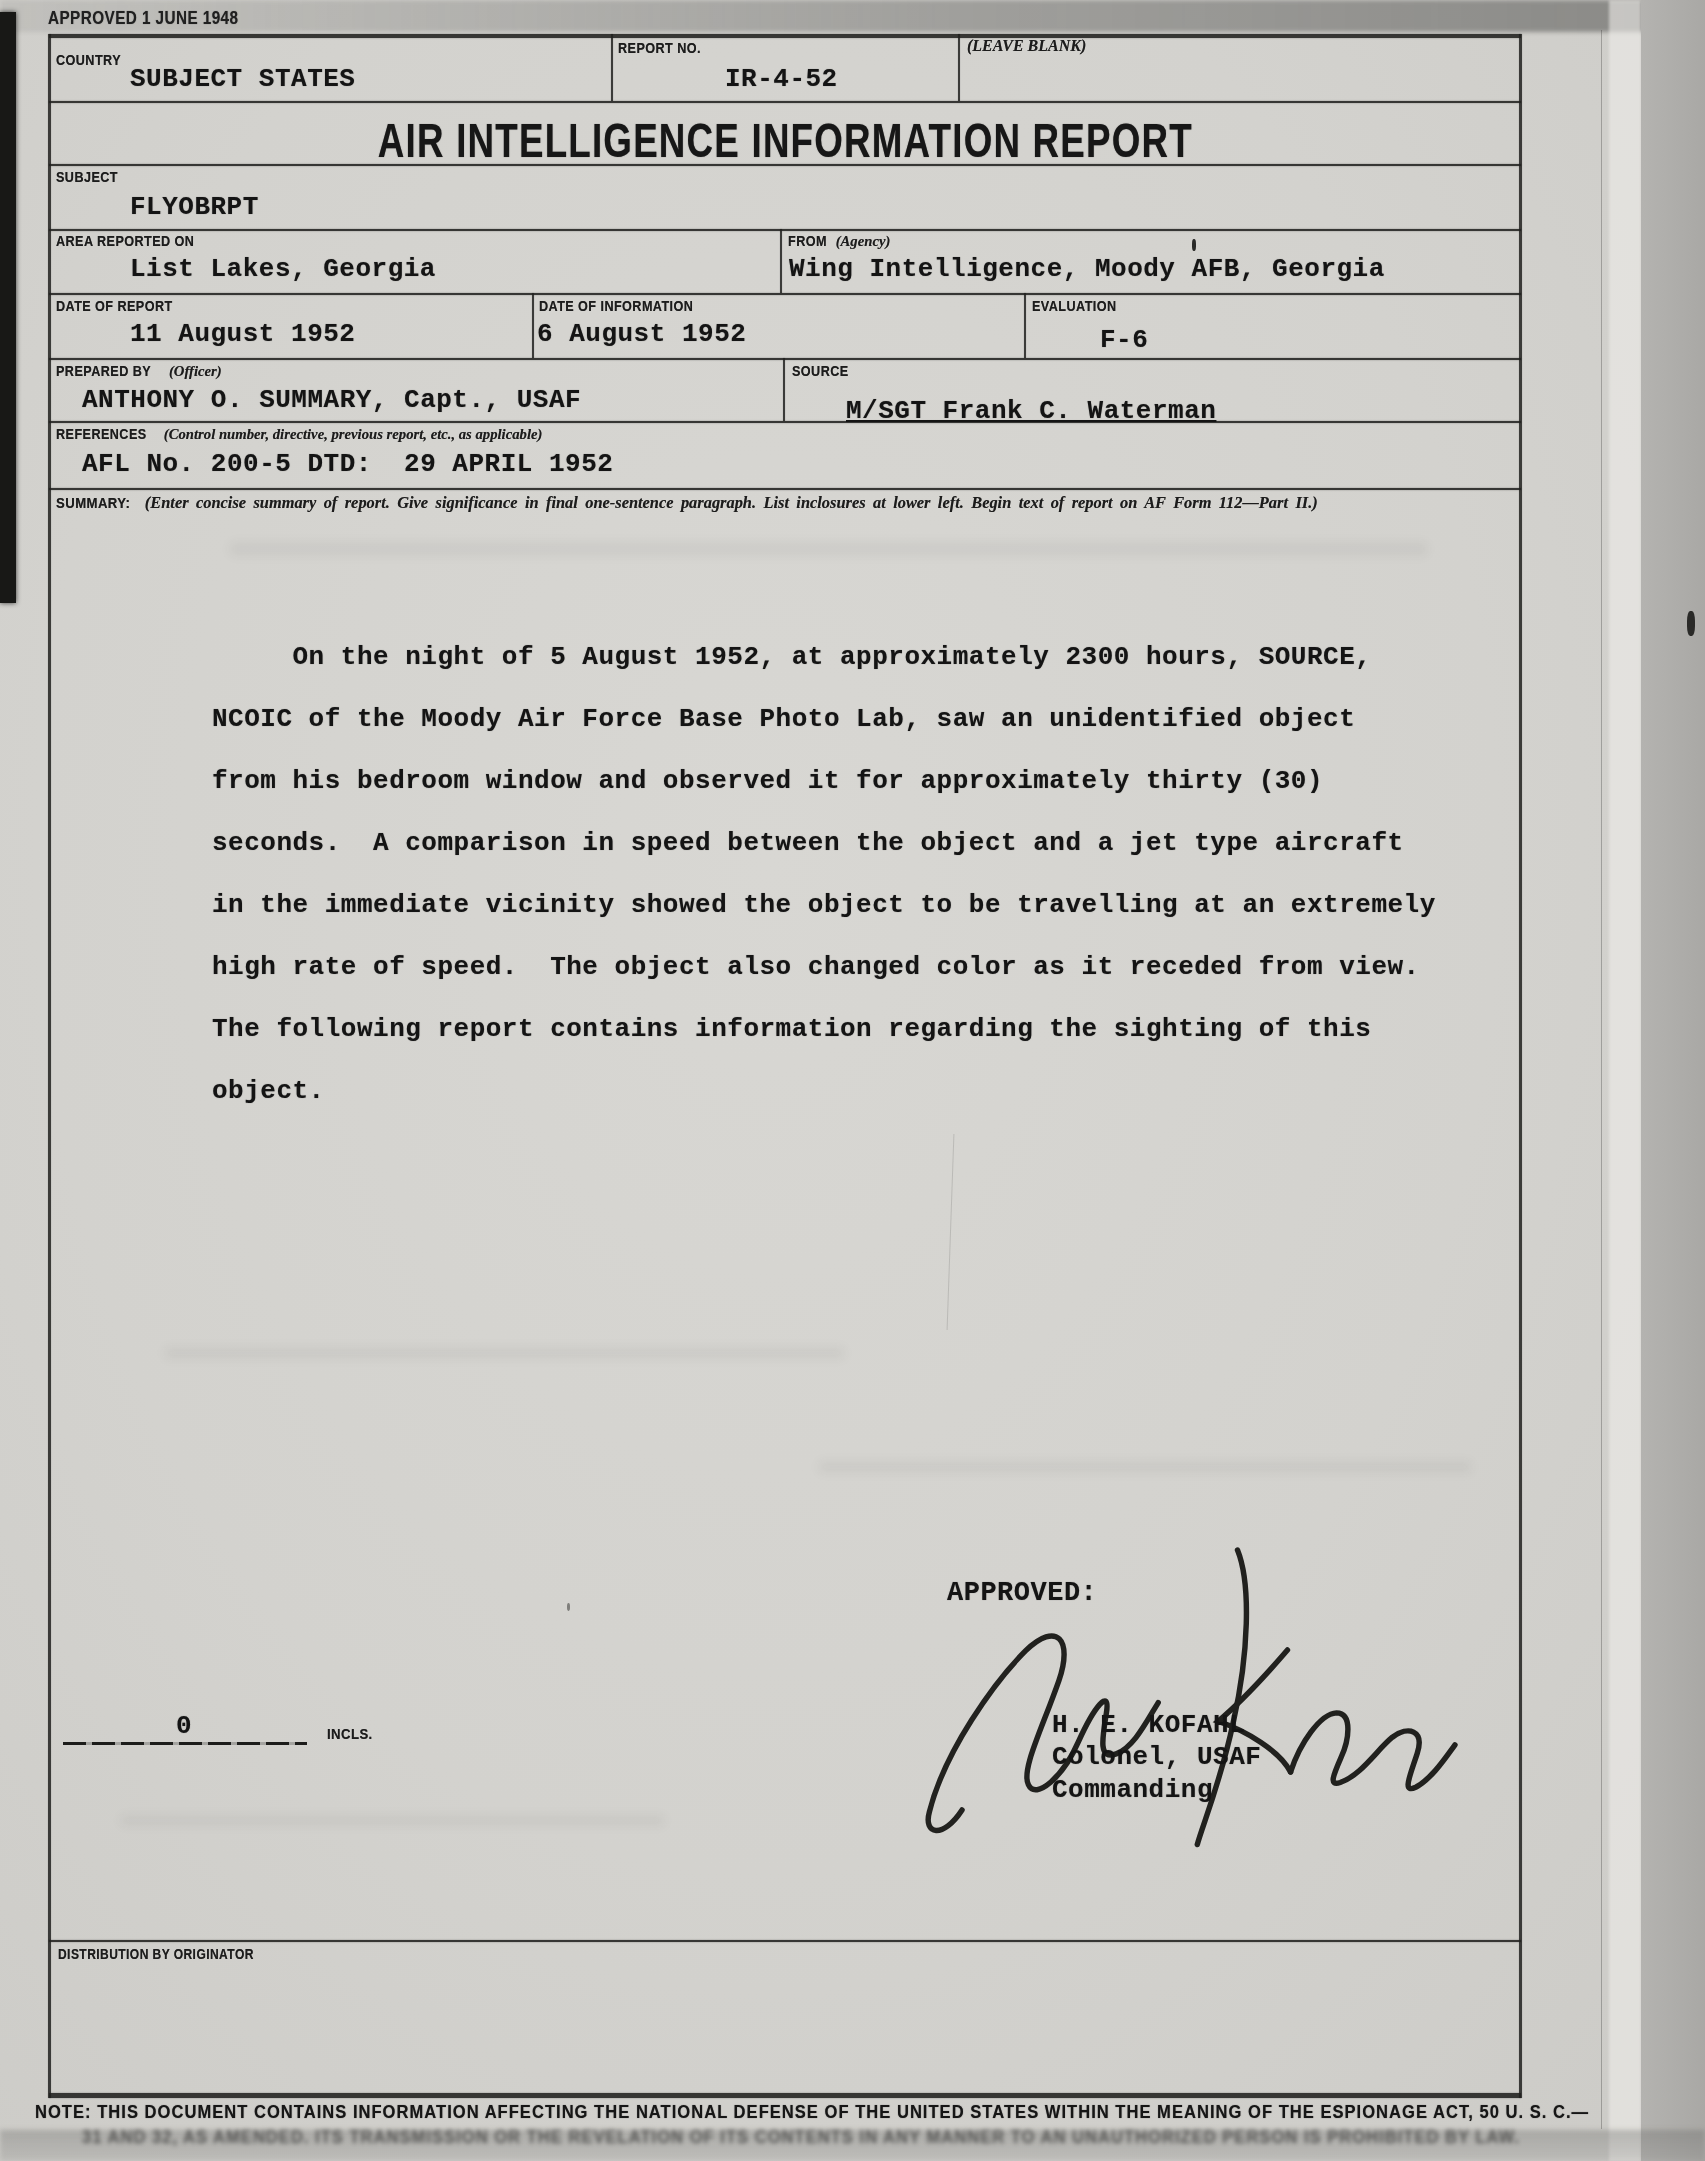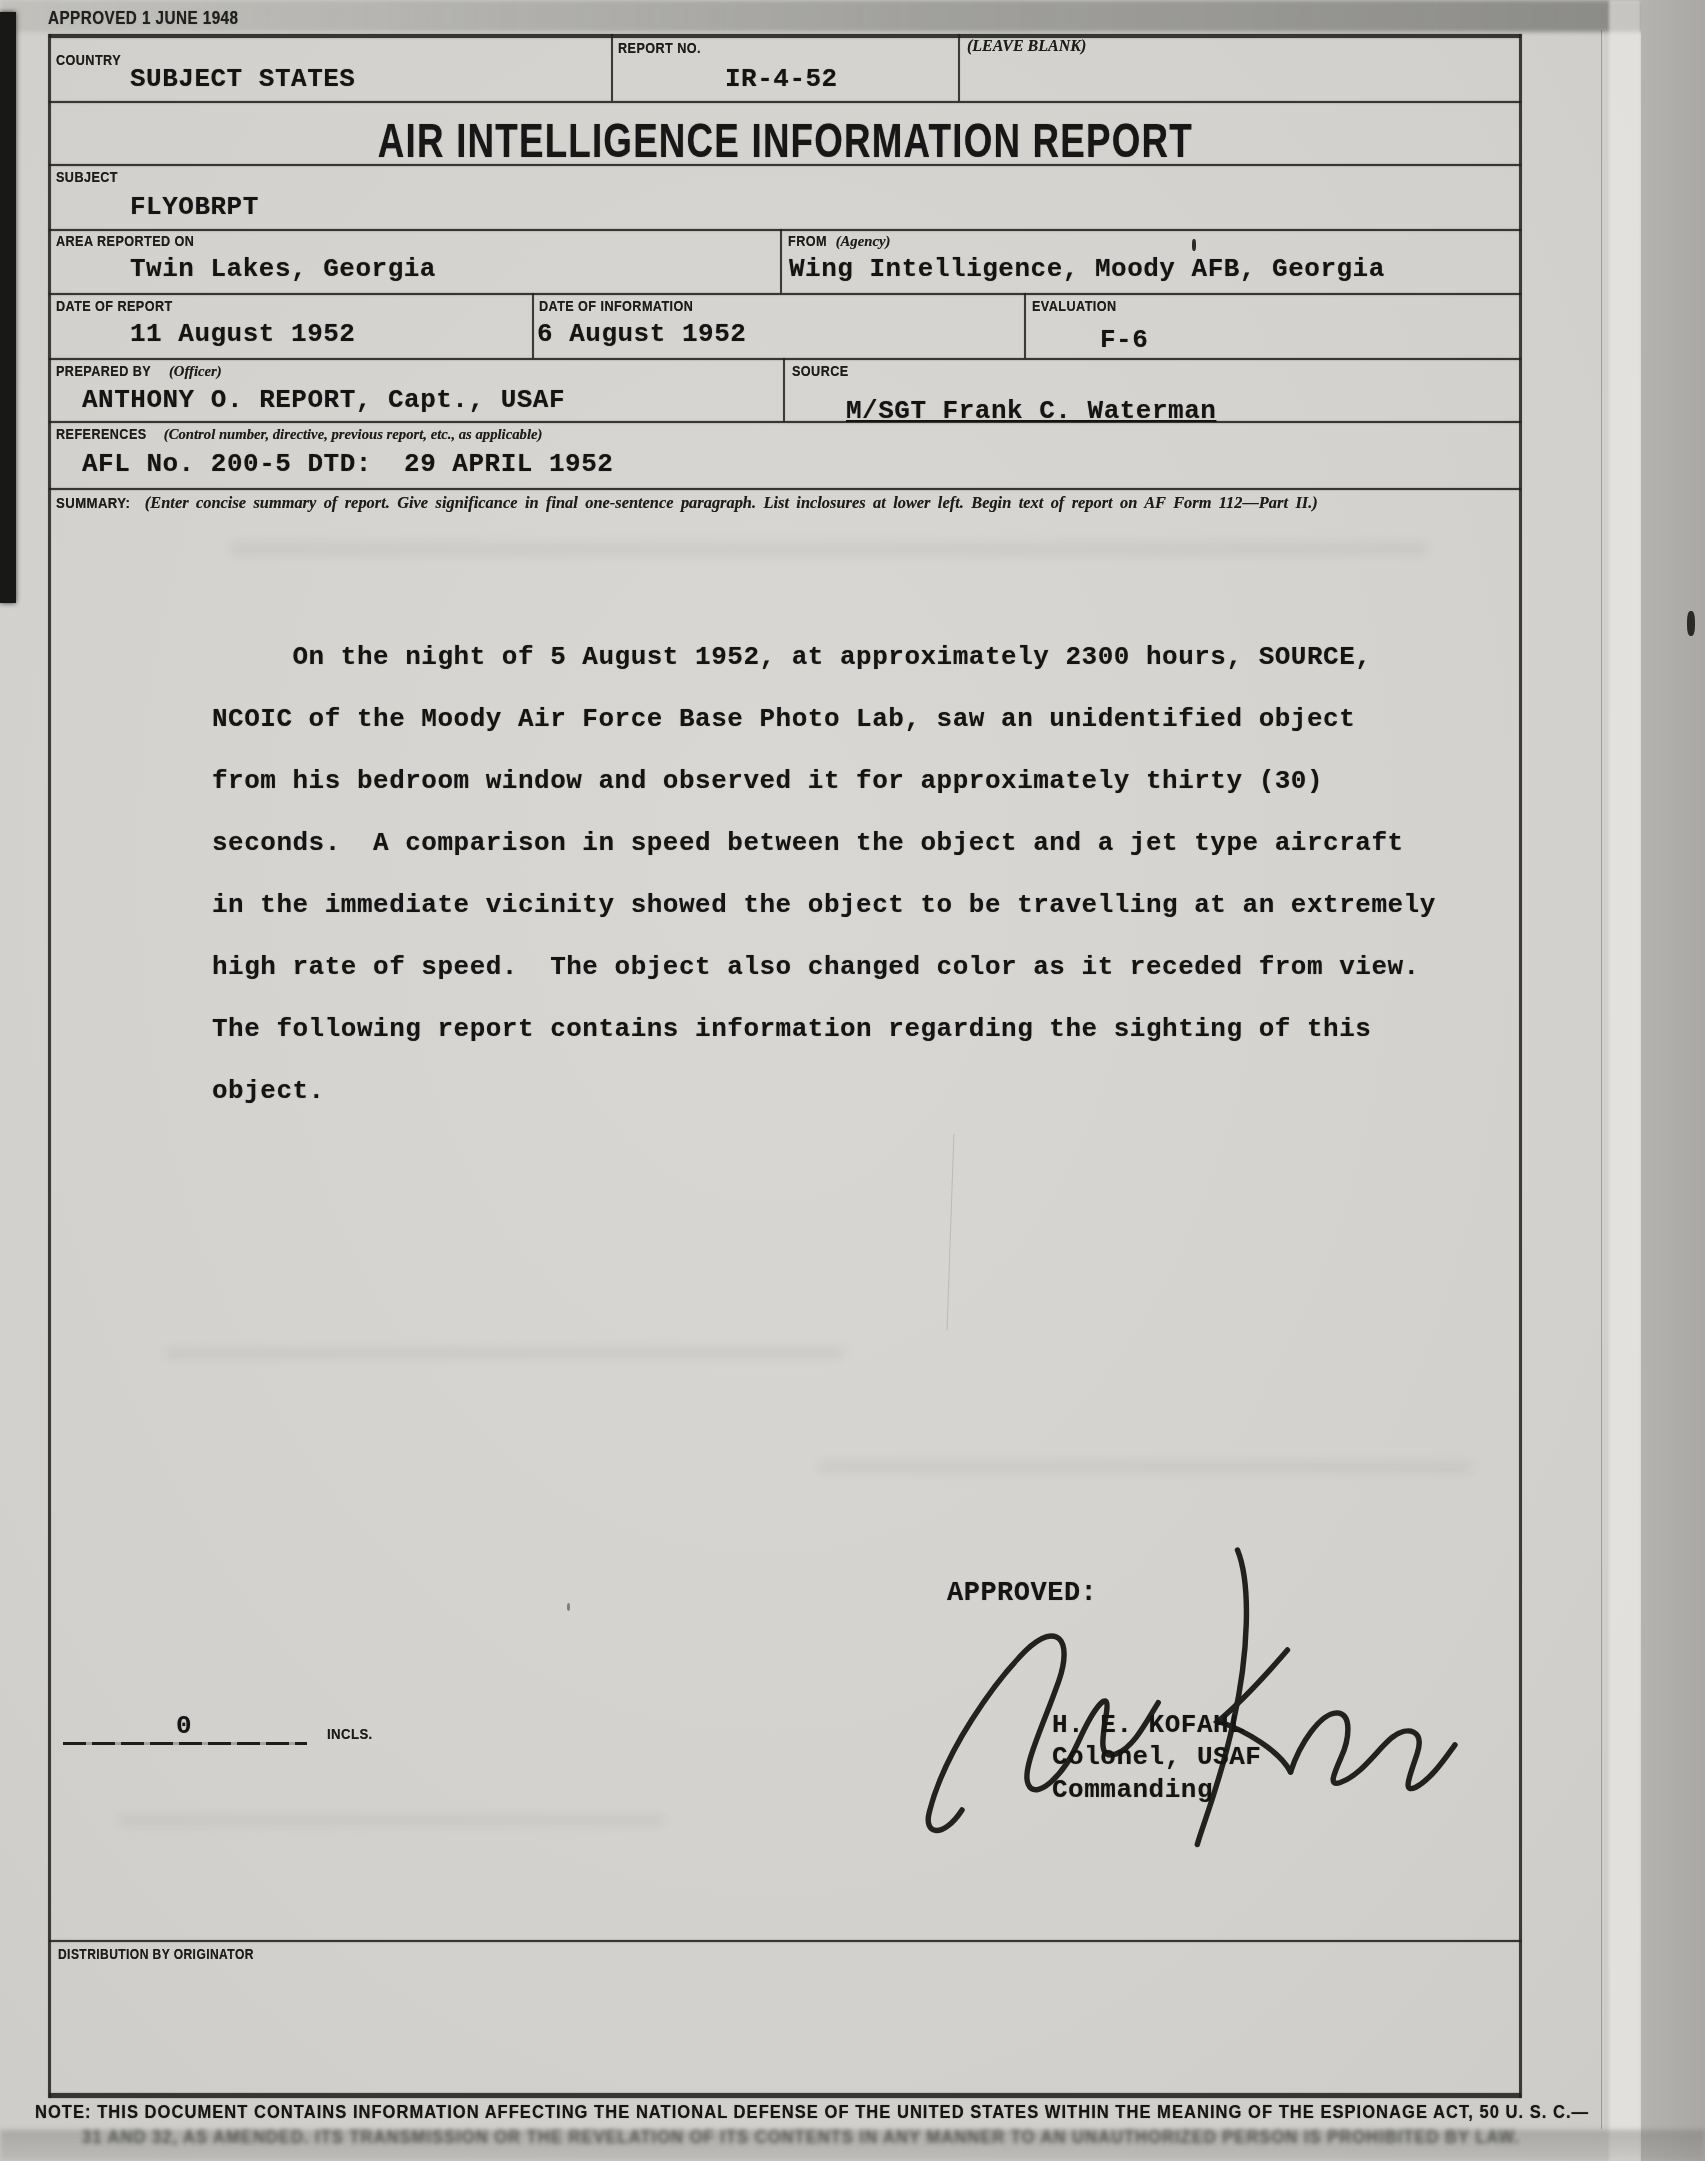--- a/index.html
+++ b/index.html
@@ -98,21 +98,21 @@
   </div>
 
   <div class="abs" style="left:56px;top:169px;">
     <span class="lbl">SUBJECT</span>
   </div>
   <div class="typed" style="left:130px;top:192px;">FLYOBRPT</div>
 
   <div class="abs" style="left:56px;top:233px;">
     <span class="lbl">AREA REPORTED ON</span>
   </div>
-  <div class="typed" style="left:130px;top:254px;">Twin Lakes, Georgia</div>
+  <div class="typed" style="left:130px;top:254px;">List Lakes, Georgia</div>
   <div class="abs" style="left:788px;top:233px;">
     <span class="lbl">FROM</span>
     <span class="lbl-it" style="font-size:14.7px;">(Agency)</span>
   </div>
   <div class="typed" style="left:789px;top:254px;">Wing Intelligence, Moody AFB, Georgia</div>
 
   <div class="abs" style="left:56px;top:298px;">
     <span class="lbl">DATE OF REPORT</span>
   </div>
   <div class="typed" style="left:130px;top:319px;">11 August 1952</div>
@@ -122,21 +122,21 @@
   <div class="typed" style="left:537px;top:319px;">6 August 1952</div>
   <div class="abs" style="left:1032px;top:298px;">
     <span class="lbl">EVALUATION</span>
   </div>
   <div class="typed" style="left:1100px;top:325px;">F-6</div>
 
   <div class="abs" style="left:56px;top:363px;">
     <span class="lbl">PREPARED BY</span>
     <span class="lbl-it" style="font-size:14.7px;">(Officer)</span>
   </div>
-  <div class="typed" style="left:82px;top:385px;">ANTHONY O. REPORT, Capt., USAF</div>
+  <div class="typed" style="left:82px;top:385px;">ANTHONY O. SUMMARY, Capt., USAF</div>
   <div class="abs" style="left:792px;top:363px;">
     <span class="lbl">SOURCE</span>
   </div>
   <div class="typed" style="left:846px;top:396px;text-decoration:underline;">M/SGT Frank C. Waterman</div>
 
   <div class="abs" style="left:56px;top:426px;">
     <span class="lbl">REFERENCES</span>
     <span class="lbl-it" style="font-size:14.7px;">(Control number, directive, previous report, etc., as applicable)</span>
   </div>
   <div class="typed" style="left:82px;top:449px;">AFL No. 200-5 DTD:  29 APRIL 1952</div>

